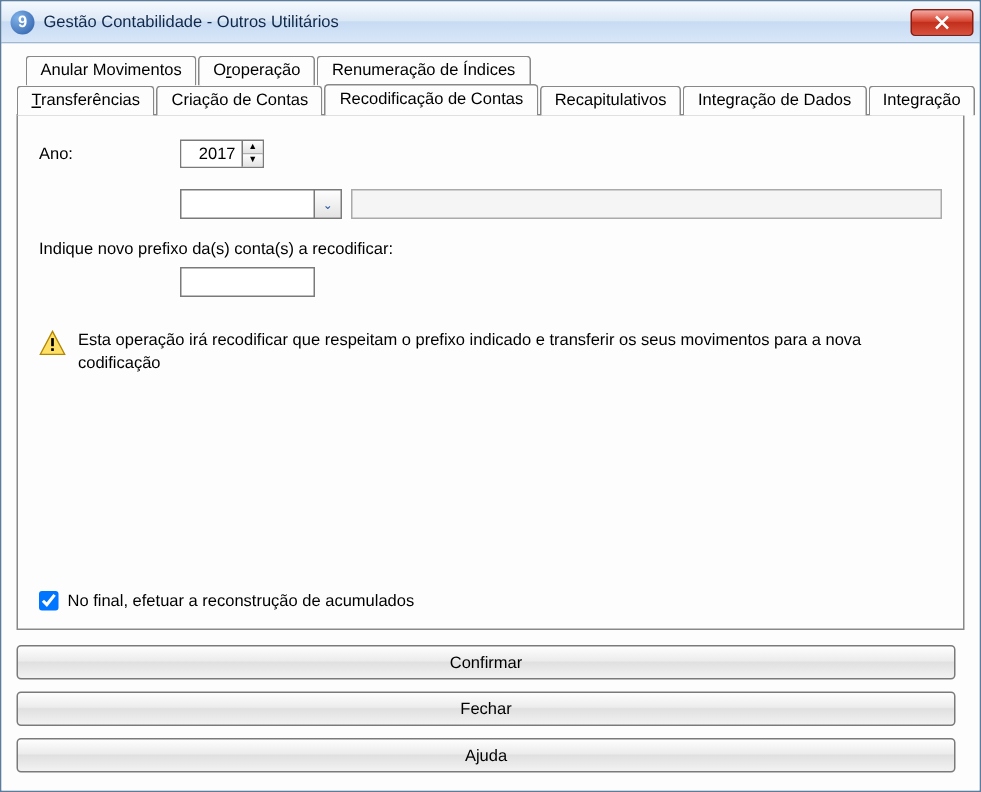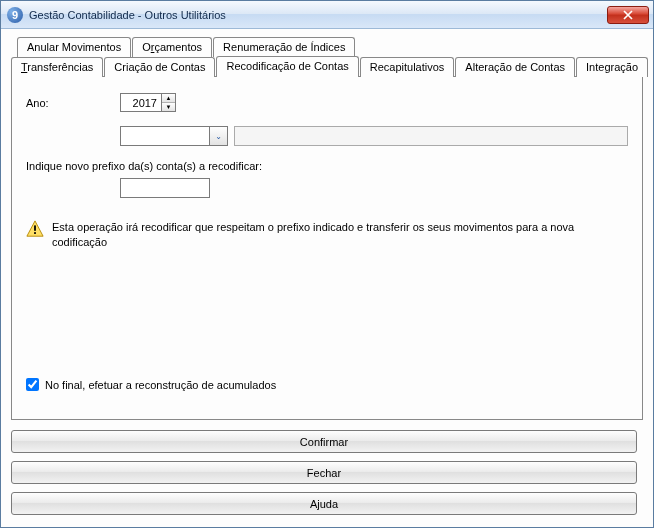--- a/index.html
+++ b/index.html
@@ -91,21 +91,21 @@
     background: #fdfdfd;
     padding-bottom: 5px;
     position: relative;
     z-index: 6;
   }
   .tab .underline { text-decoration: underline; }
   
   .panel {
     border: 1px solid #888;
     flex: 1;
-    padding: 16px 14px 28px 14px;
+    padding: 16px 14px 12px 14px;
     background: #fdfdfd;
     position: relative;
     z-index: 2;
     display: flex;
     flex-direction: column;
   }
   .row { display: flex; align-items: center; margin-bottom: 14px; }
   .label-ano { width: 94px; }
   .spinner {
     display: inline-flex;
@@ -207,30 +207,30 @@
       <svg viewBox="0 0 10 10">
         <path d="M1 1 L9 9 M9 1 L1 9" stroke="#fff" stroke-width="1.7" fill="none"></path>
       </svg>
     </div>
   </div>
 
   <div class="client">
 
     <div class="tab-row top">
       <div class="tab"><span></span><span class="underline"></span><span>Anular Movimentos</span></div>
-      <div class="tab"><span>O</span><span class="underline">r</span><span>çamentos</span></div>
+      <div class="tab"><span>O</span><span class="underline">r</span><span>operação</span></div>
       <div class="tab"><span></span><span class="underline"></span><span>Renumeração de Índices</span></div>
     </div>
 
     <div class="tab-row bottom">
       <div class="tab"><span></span><span class="underline">T</span><span>ransferências</span></div>
       <div class="tab"><span></span><span class="underline"></span><span>Criação de Contas</span></div>
       <div class="tab active"><span></span><span class="underline"></span><span>Recodificação de Contas</span></div>
       <div class="tab"><span></span><span class="underline"></span><span>Recapitulativos</span></div>
-      <div class="tab"><span></span><span class="underline"></span><span>Alteração de Contas</span></div>
+      <div class="tab"><span></span><span class="underline"></span><span>Integração de Dados</span></div>
       <div class="tab"><span></span><span class="underline"></span><span>Integração</span></div>
     </div>
 
     <div class="panel">
 
       <div class="row">
         <span class="label-ano">Ano:</span>
         <div class="spinner">
           <input type="text" value="2017" style="">
           <div class="spin-btns">

